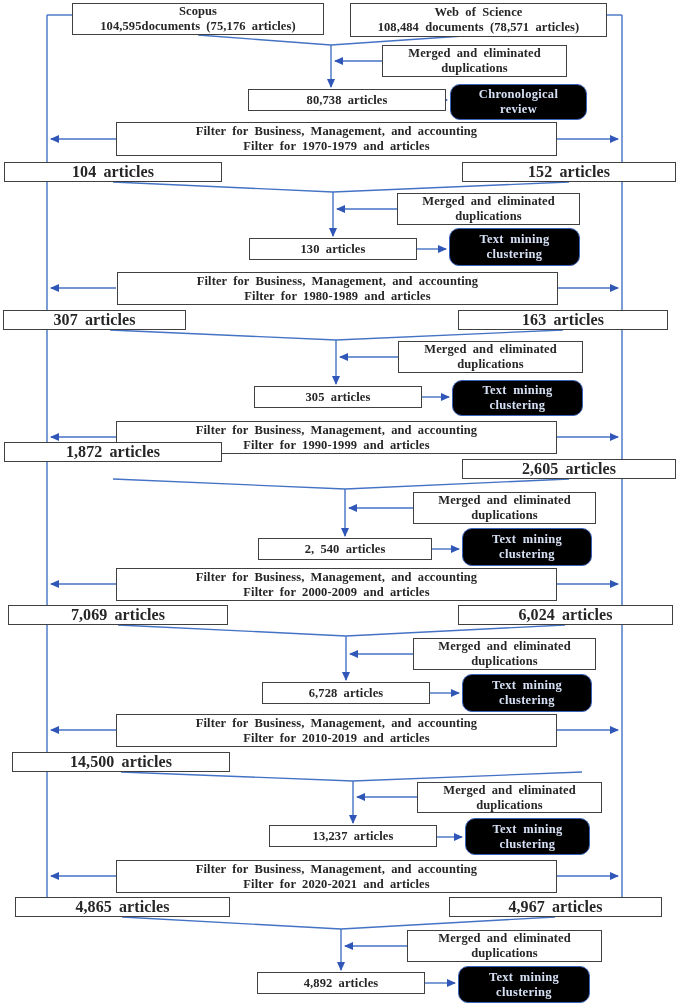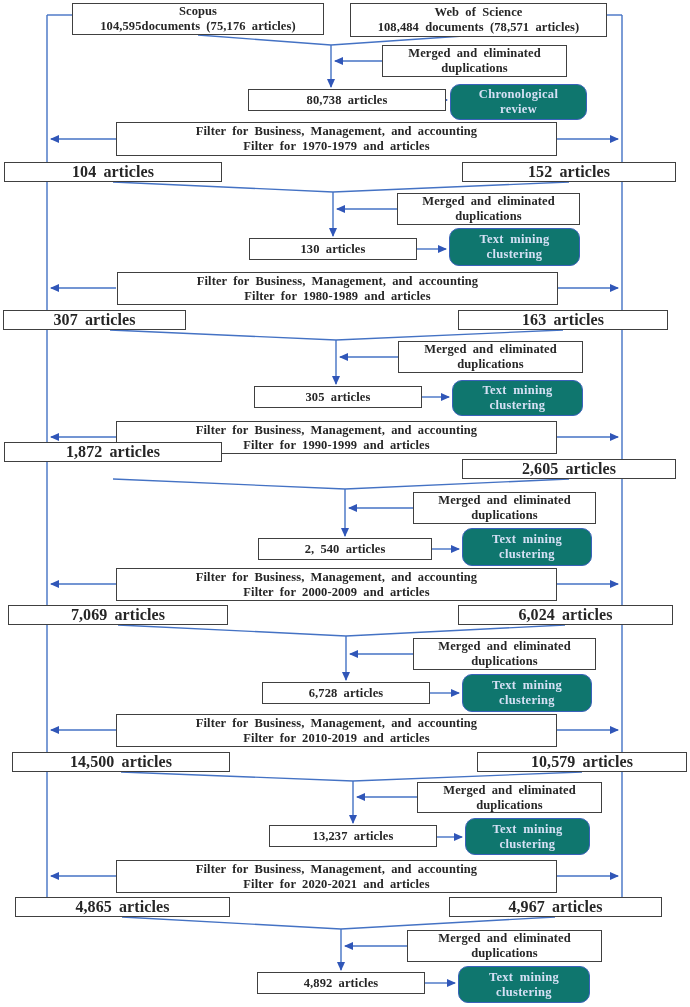--- a/index.html
+++ b/index.html
@@ -13,21 +13,21 @@
   .box {
     position:absolute; box-sizing:border-box; background:#ffffff;
     border:1.6px solid #404040;
     display:flex; flex-direction:column; align-items:center; justify-content:center;
     text-align:center; font-size:12.5px; line-height:1.18;
     letter-spacing:0.1px; word-spacing:3px;
   }
   .box span { display:block; }
   .out { font-size:16px; }
   .action {
-    background:#0f766e; border:1.5px solid #3a62ba; border-radius:10px;
+    background:#000000; border:1.5px solid #3a62ba; border-radius:10px;
     color:#d6e0f5; letter-spacing:0.3px;
   }
   .action span { width:86%; }
 </style>
 </head>
 <body>
 
 <div id="canvas">
 
   <svg id="connectors" width="690" height="1007" viewBox="0 0 690 1007">
@@ -187,23 +187,20 @@
   <div class="box action" style="left:462px;top:674px;width:130px;height:38px">
     <span>Text mining clustering</span>
   </div>
   <div class="box" style="left:116px;top:714px;width:441px;height:33px">
     <span>Filter for Business, Management, and accounting</span>
     <span>Filter for 2010-2019 and articles</span>
   </div>
   <div class="box out" style="left:12px;top:752px;width:218px;height:20px">
     <span>14,500 articles</span>
   </div>
-  <div class="box out" style="left:477px;top:752px;width:210px;height:20px">
-    <span>10,579 articles</span>
-  </div>
 
   <div class="box" style="left:417px;top:782px;width:185px;height:31px">
     <span>Merged and eliminated duplications</span>
   </div>
   <div class="box" style="left:269px;top:825px;width:168px;height:22px">
     <span>13,237 articles</span>
   </div>
   <div class="box action" style="left:465px;top:818px;width:125px;height:37px">
     <span>Text mining clustering</span>
   </div>

